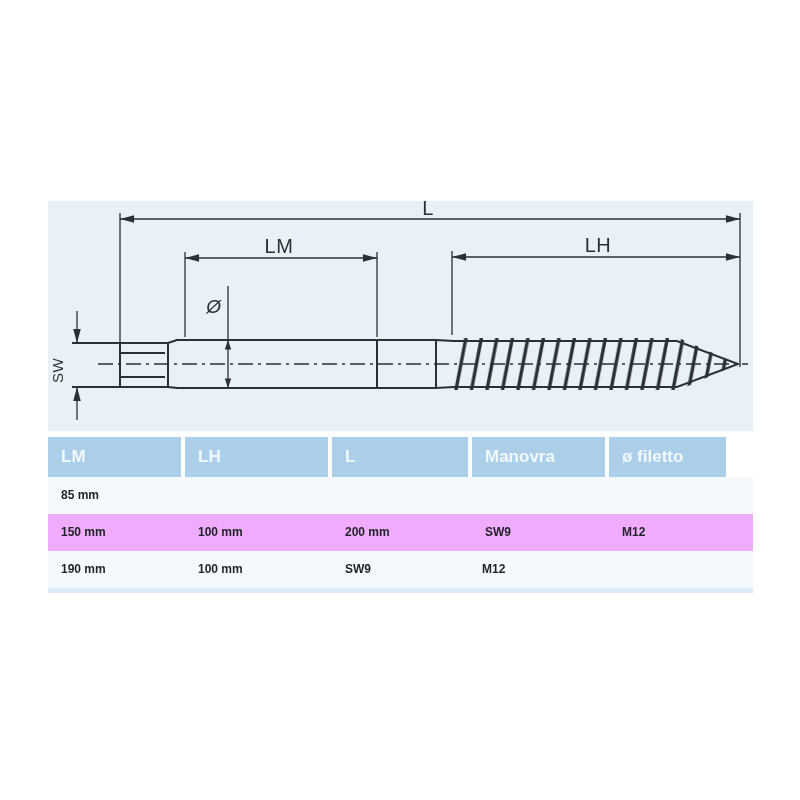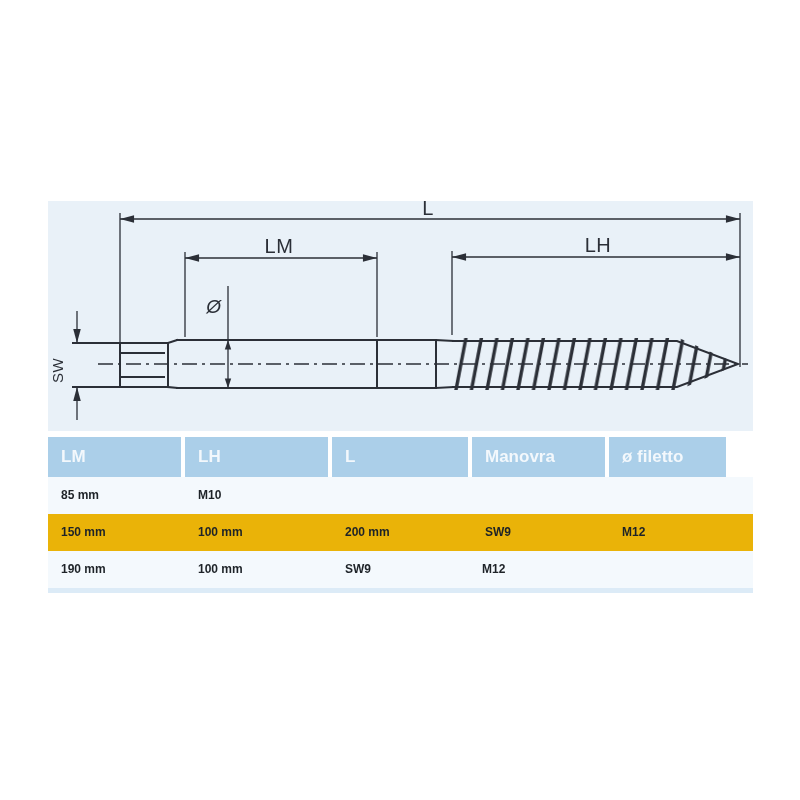--- a/index.html
+++ b/index.html
@@ -35,21 +35,21 @@
     background: #abcfe9; color: #f3f8fc;
     font-size: 17px; font-weight: 700; line-height: 40px;
     border-right: 4px solid #ffffff;
   }
   .t-head .t-cell:last-child { border-right: none; }
   .t-body { height: 37px; }
   .t-body .t-cell {
     font-size: 12px; font-weight: 700; color: #1e2328; line-height: 37px;
   }
   .row-light { background: #f4f9fd; }
-  .row-alt   { background: #eab308; }
+  .row-alt   { background: #f0abfc; }
   .t-cell { padding-left: 13px; overflow: hidden; white-space: nowrap; }
   .c0 { width: 137px; } .c1 { width: 147px; } .c2 { width: 140px; }
   .c3 { width: 137px; } .c4 { width: 117px; }
   .t-footer-strip { width: 705px; height: 5px; background: #dcebf7; }
 </style>
 </head>
 <body>
 
 <div class="stage">
 
@@ -129,21 +129,20 @@
     <div class="t-row t-head">
       <div class="t-cell c0">LM</div>
       <div class="t-cell c1">LH</div>
       <div class="t-cell c2">L</div>
       <div class="t-cell c3">Manovra</div>
       <div class="t-cell c4">ø filetto</div>
     </div>
 
     <div class="t-row t-body row-light">
       <div class="t-cell c0">85 mm</div>
-      <div class="t-cell c4">M10</div>
     </div>
 
     <div class="t-row t-body row-alt">
       <div class="t-cell c0">150 mm</div>
       <div class="t-cell c1">100 mm</div>
       <div class="t-cell c2">200 mm</div>
       <div class="t-cell c3">SW9</div>
       <div class="t-cell c4">M12</div>
     </div>
 

